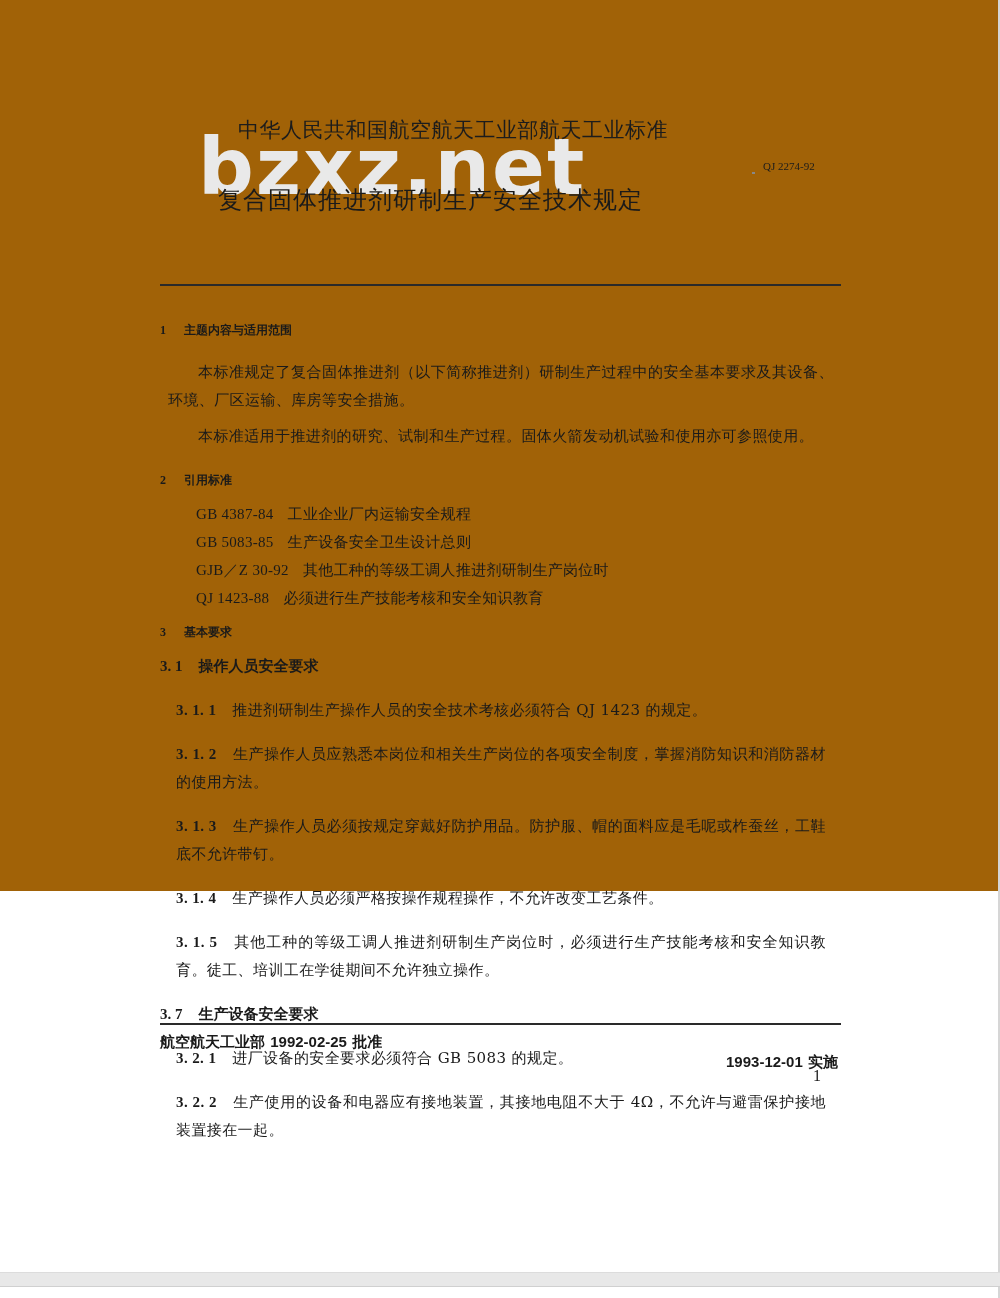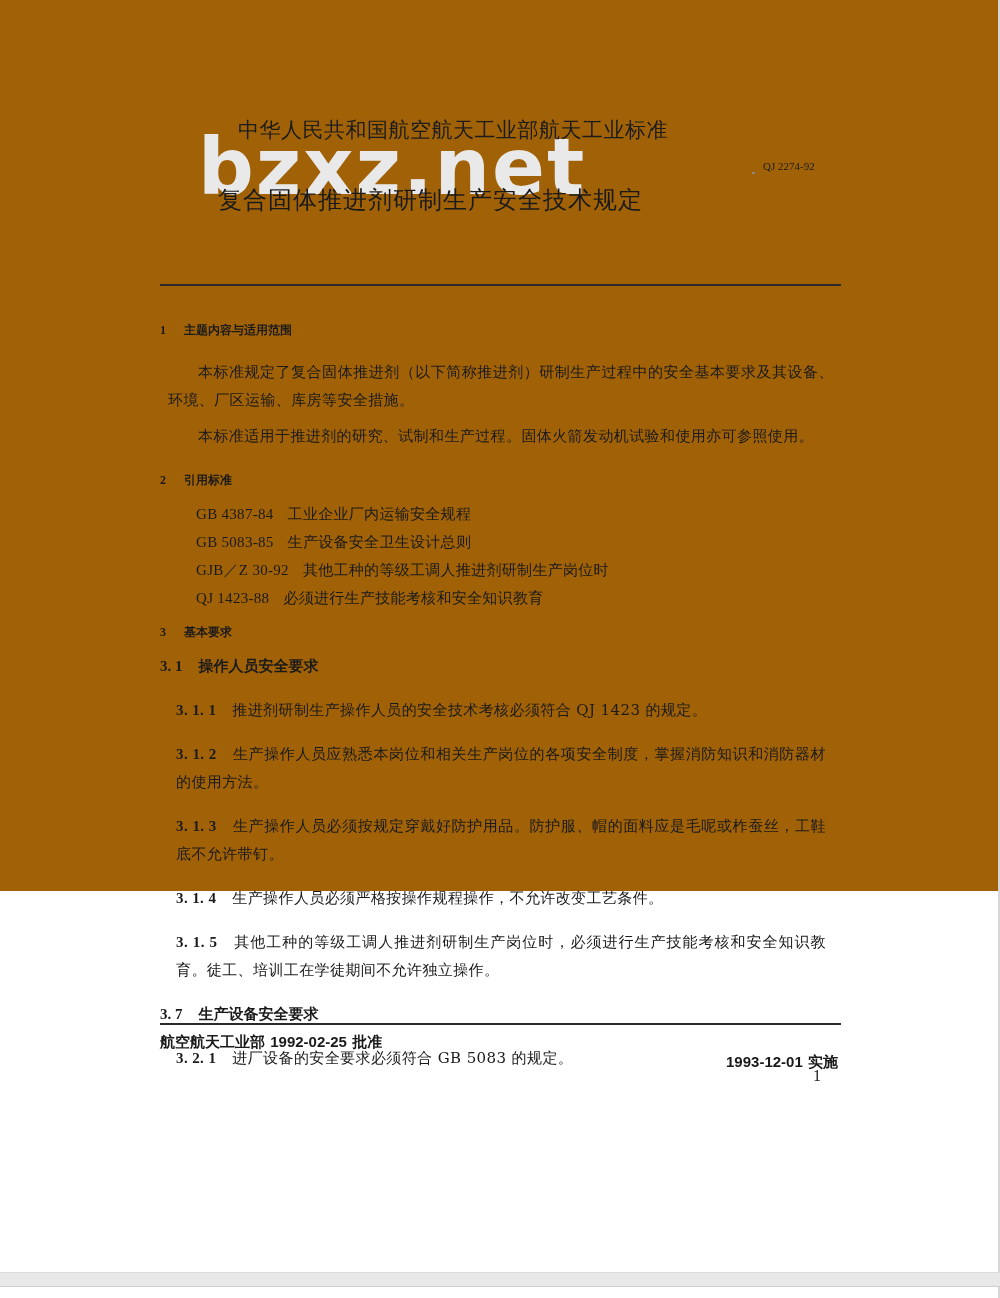--- a/index.html
+++ b/index.html
@@ -234,20 +234,21 @@
     <p class="clause"><span class="cnum">3. 1. 1</span><span>推进剂研制生产操作人员的安全技术考核必须符合 QJ 1423 的规定。</span></p>
     <p class="clause"><span class="cnum">3. 1. 2</span><span>生产操作人员应熟悉本岗位和相关生产岗位的各项安全制度，掌握消防知识和消防器材的使用方法。</span></p>
     <p class="clause"><span class="cnum">3. 1. 3</span><span>生产操作人员必须按规定穿戴好防护用品。防护服、帽的面料应是毛呢或柞蚕丝，工鞋底不允许带钉。</span></p>
     <p class="clause"><span class="cnum">3. 1. 4</span><span>生产操作人员必须严格按操作规程操作，不允许改变工艺条件。</span></p>
     <p class="clause"><span class="cnum">3. 1. 5</span><span>其他工种的等级工调人推进剂研制生产岗位时，必须进行生产技能考核和安全知识教育。徒工、培训工在学徒期间不允许独立操作。</span></p>
 
     <h3 class="h2">
       <span class="cnum">3. 7</span><span>生产设备安全要求</span>
     </h3>
     <p class="clause"><span class="cnum">3. 2. 1</span><span>进厂设备的安全要求必须符合 GB 5083 的规定。</span></p>
+    <p class="clause"><span class="cnum">3. 2. 2</span><span>生产使用的设备和电器应有接地装置，其接地电阻不大于 4Ω，不允许与避雷保护接地装置接在一起。</span></p>
   </div>
 
   <div class="rule bottom"></div>
 
   <div class="footer-left">
     <span>航空航天工业部</span>
     <span class="serif-num">1992-02-25</span>
     <span>批准</span>
   </div>
 

